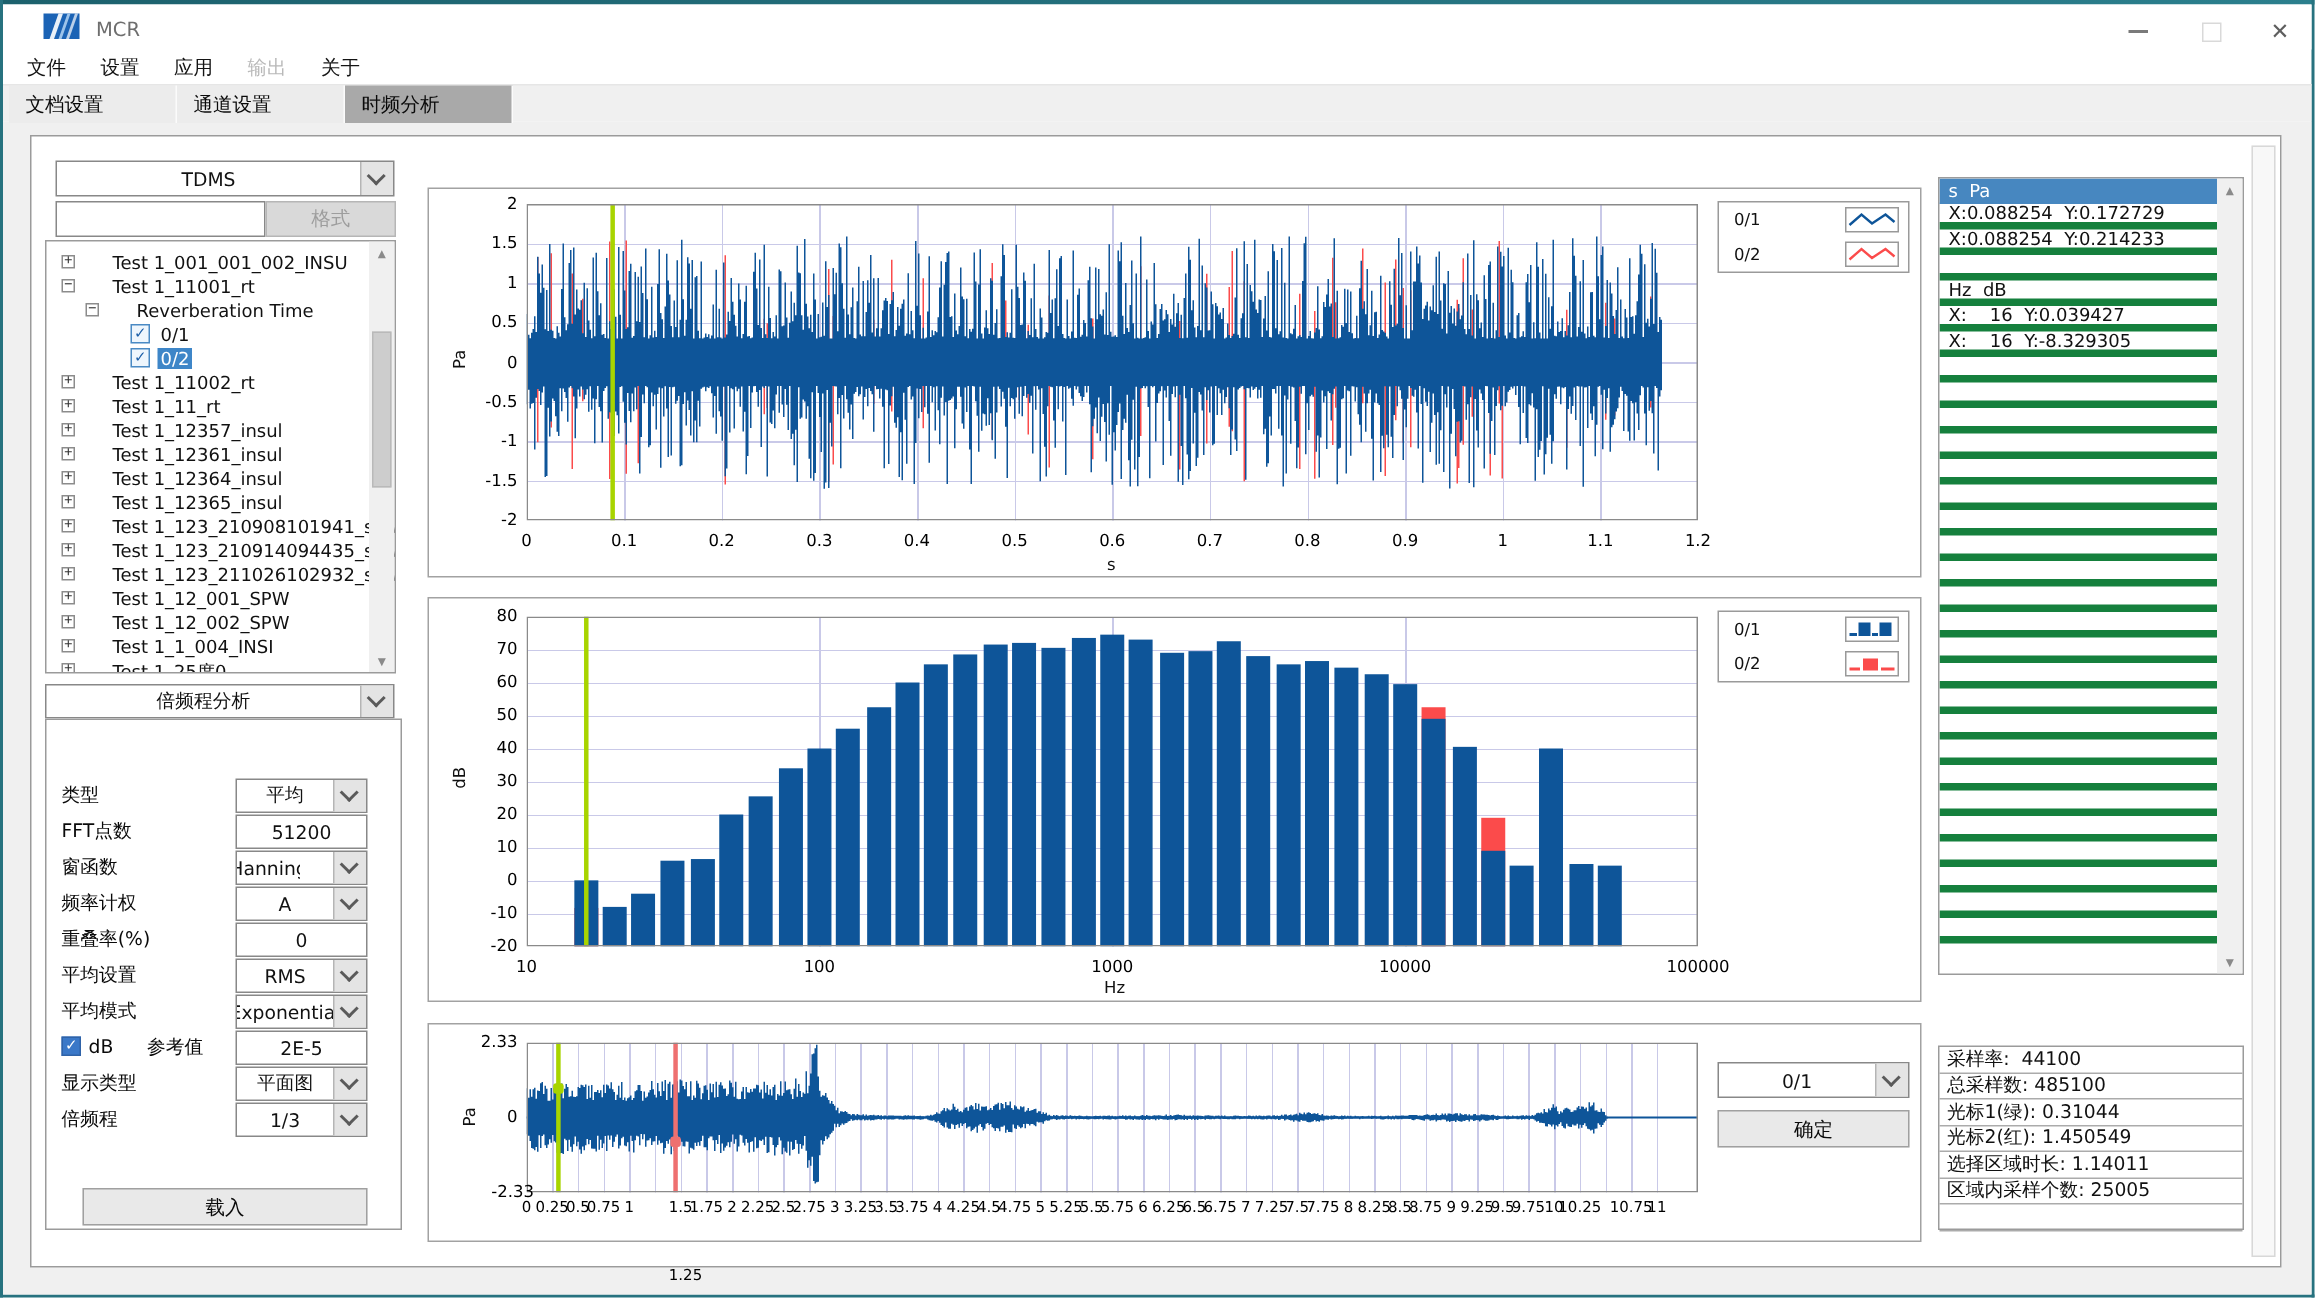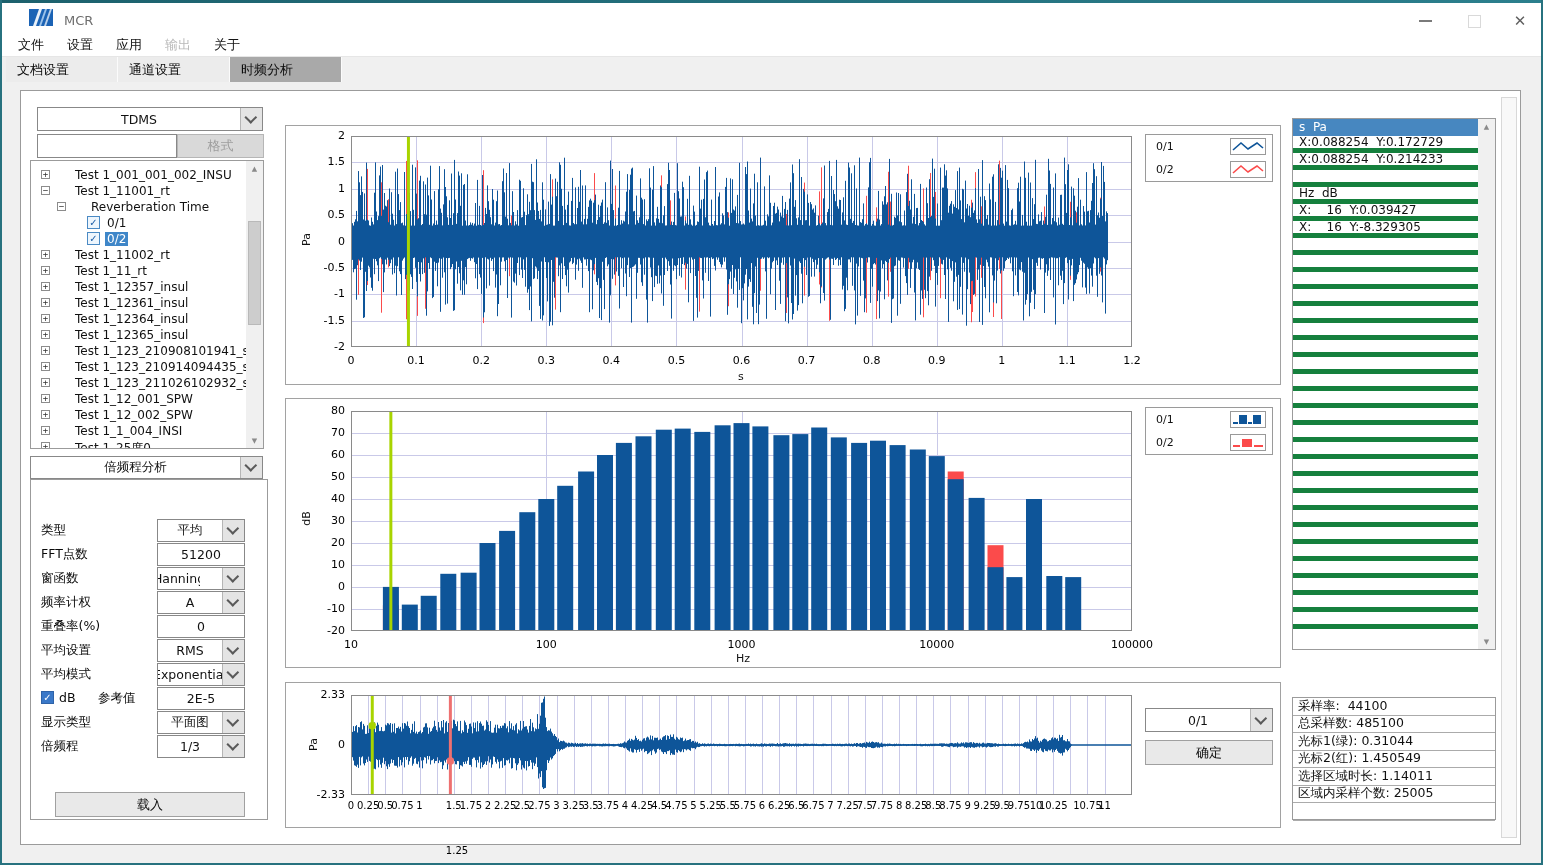--- a/index.html
+++ b/index.html
@@ -484,21 +484,21 @@
     <div class="ylab" style="left: 309px; top: 624px; position: absolute;">-20</div>
     <div class="tick" style="left: 351px; top: 638px; position: absolute;">10</div>
     <div class="tick" style="left: 546.25px; top: 638px; position: absolute;">100</div>
     <div class="tick" style="left: 741.5px; top: 638px; position: absolute;">1000</div>
     <div class="tick" style="left: 936.75px; top: 638px; position: absolute;">10000</div>
     <div class="tick" style="left: 1132px; top: 638px; position: absolute;">100000</div>
     <div class="vlab" style="left: 299px; top: 512px; position: absolute;">dB</div>
     <div style="left: 736px; top: 652px; font-size: 11px; position: absolute;">Hz</div>
     <div class="ylab" style="left: 309px; top: 688px; position: absolute;">2.33</div>
     <div class="ylab" style="left: 309px; top: 738px; position: absolute;">0</div>
-    <div class="ylab" style="left: 309px; top: 788px; position: absolute;">-2.33</div>
+    <div class="ylab" style="left: 320px; top: 788px; position: absolute;">-2.33</div>
     <div class="tick small" style="left: 351px; top: 800px; position: absolute;">0</div>
     <div class="tick small" style="left: 368.127px; top: 800px; position: absolute;">0.25</div>
     <div class="tick small" style="left: 385.254px; top: 800px; position: absolute;">0.5</div>
     <div class="tick small" style="left: 402.382px; top: 800px; position: absolute;">0.75</div>
     <div class="tick small" style="left: 419.509px; top: 800px; position: absolute;">1</div>
     <div class="tick small" style="left: 457px; top: 800px; position: absolute; margin-top: 45px;">1.25</div>
     <div class="tick small" style="left: 453.763px; top: 800px; position: absolute;">1.5</div>
     <div class="tick small" style="left: 470.89px; top: 800px; position: absolute;">1.75</div>
     <div class="tick small" style="left: 488.018px; top: 800px; position: absolute;">2</div>
     <div class="tick small" style="left: 505.145px; top: 800px; position: absolute;">2.25</div>

